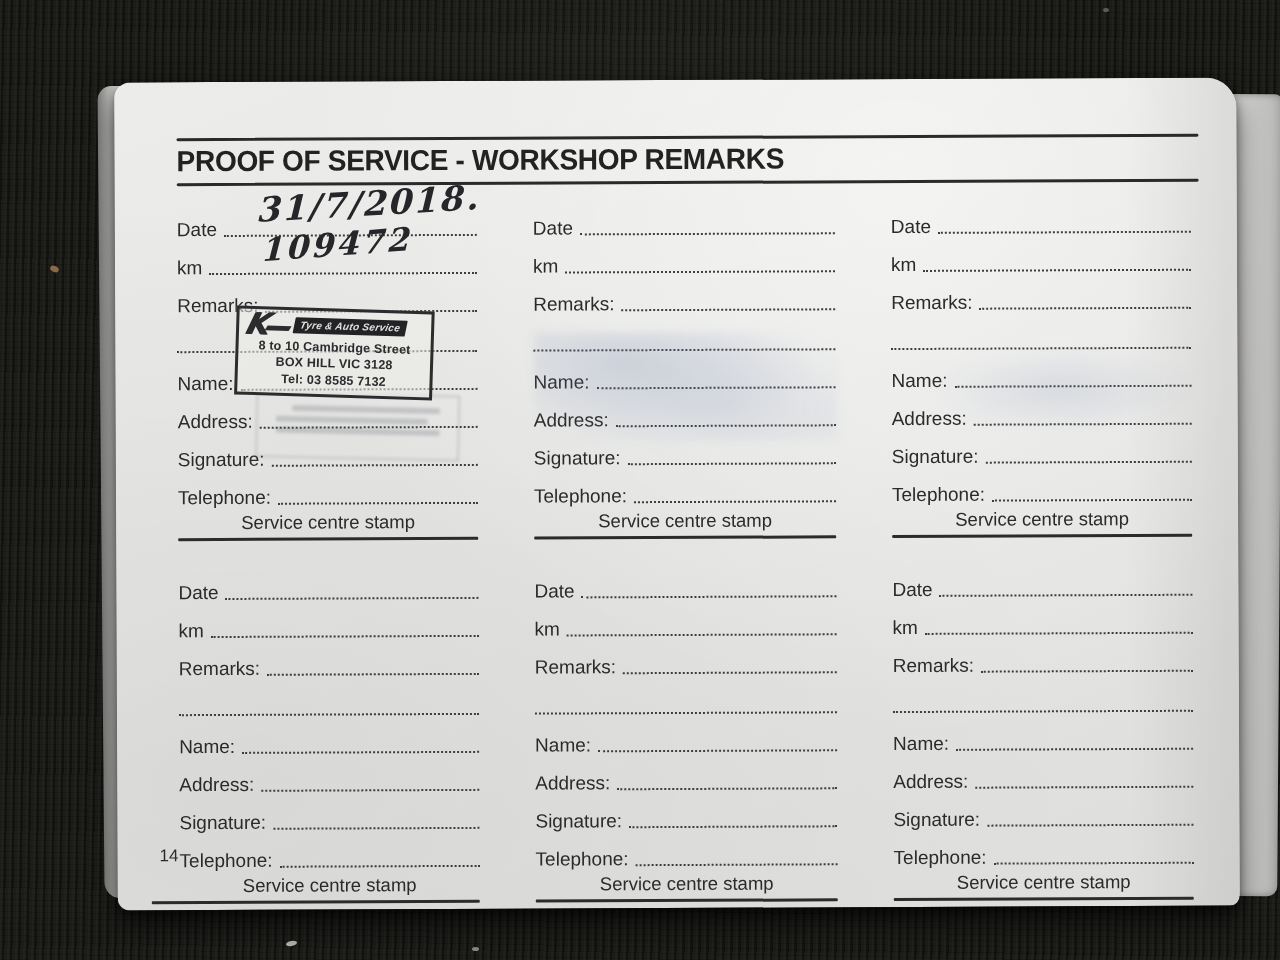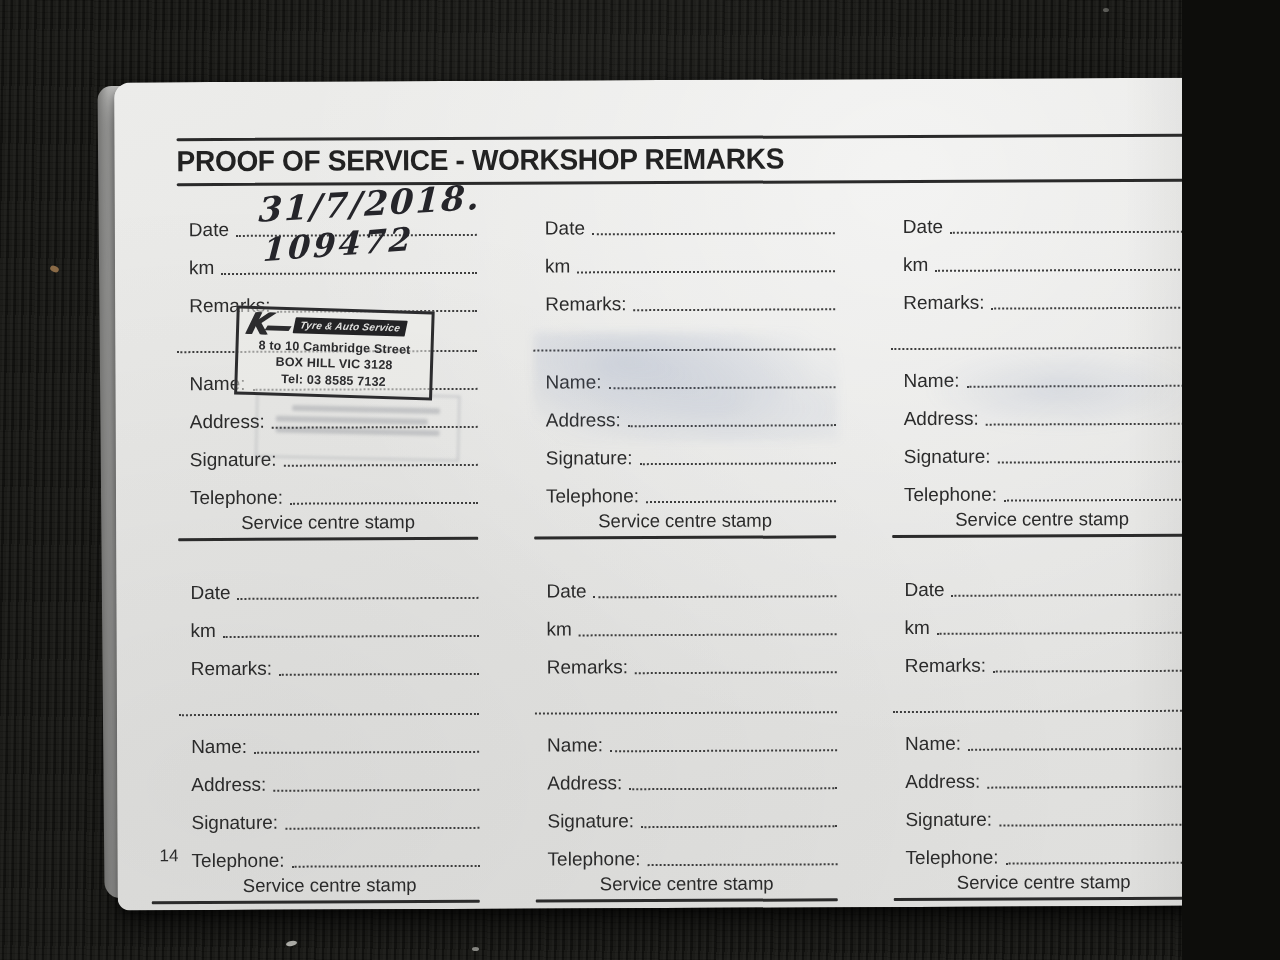--- a/index.html
+++ b/index.html
@@ -1,18 +1,18 @@
 <!DOCTYPE html>
 <html><head>
 <meta charset="utf-8">
 <style>
   html,body{margin:0;padding:0;background:#0d0d0b;}
   *{box-sizing:border-box;}
   .scene{
-    position:relative;width:1182px;height:960px;overflow:hidden;
+    position:relative;width:1280px;height:960px;overflow:hidden;
     font-family:"Liberation Sans",sans-serif;
     background:
       radial-gradient(ellipse at 50% 40%, rgba(255,255,255,0.05), transparent 65%),
       repeating-linear-gradient(91deg, rgba(255,255,255,0.035) 0 2px, rgba(0,0,0,0.28) 3px 5px, rgba(255,255,255,0.015) 5px 8px),
       repeating-linear-gradient(1deg, rgba(0,0,0,0.22) 0 1px, transparent 1px 6px),
       #191916;
   }
   .speck{position:absolute;border-radius:50%;}
   .speck.tan{left:50px;top:266px;width:9px;height:6px;background:#8a6a46;transform:rotate(24deg);}
   .speck.lint1{left:286px;top:941px;width:11px;height:5px;background:#cfcfc9;opacity:.85;transform:rotate(-10deg);}
@@ -52,21 +52,21 @@
     font-size:29px;font-weight:bold;letter-spacing:-0.4px;color:#222;
     transform:scaleX(0.97);transform-origin:left;
   }
   .grid{
     display:grid;grid-template-columns:300px 302px 300px;
     column-gap:56px;row-gap:24px;margin-top:16px;
   }
   .entry{position:relative;}
   .frow{height:38px;display:flex;align-items:flex-end;}
   .frow.cont{height:40px;}
-  .lbl{font-size:19px;line-height:1.05;color:#2b2b2b;white-space:nowrap;margin-left:12px;}
+  .lbl{font-size:19px;line-height:1.05;color:#2b2b2b;white-space:nowrap;}
   .leader{flex:1;border-bottom:2px dotted #3d3d3d;margin:0 0 3px 7px;}
   .frow.cont .leader{margin-left:0;}
   .stamp-caption{margin-top:4px;text-align:center;font-size:18.5px;color:#2b2b2b;}
   .cap-rule{height:3px;background:#2b2b2b;margin-top:4px;border-radius:1px;}
   .entry.pg-left .cap-rule{margin-left:-28px;}
 
   
   .hand{
     position:absolute;z-index:5;color:#25252a;
     font-family:"DejaVu Serif",serif;font-style:italic;font-weight:bold;

